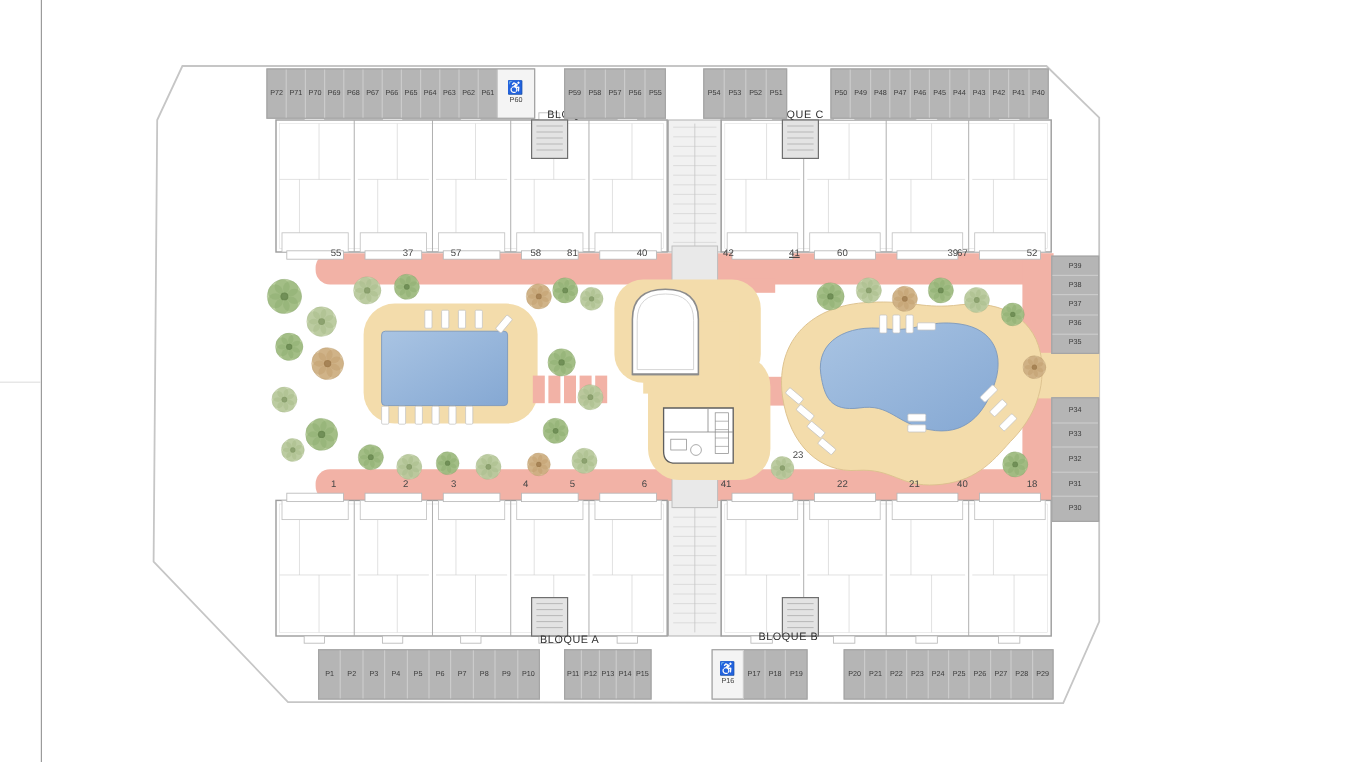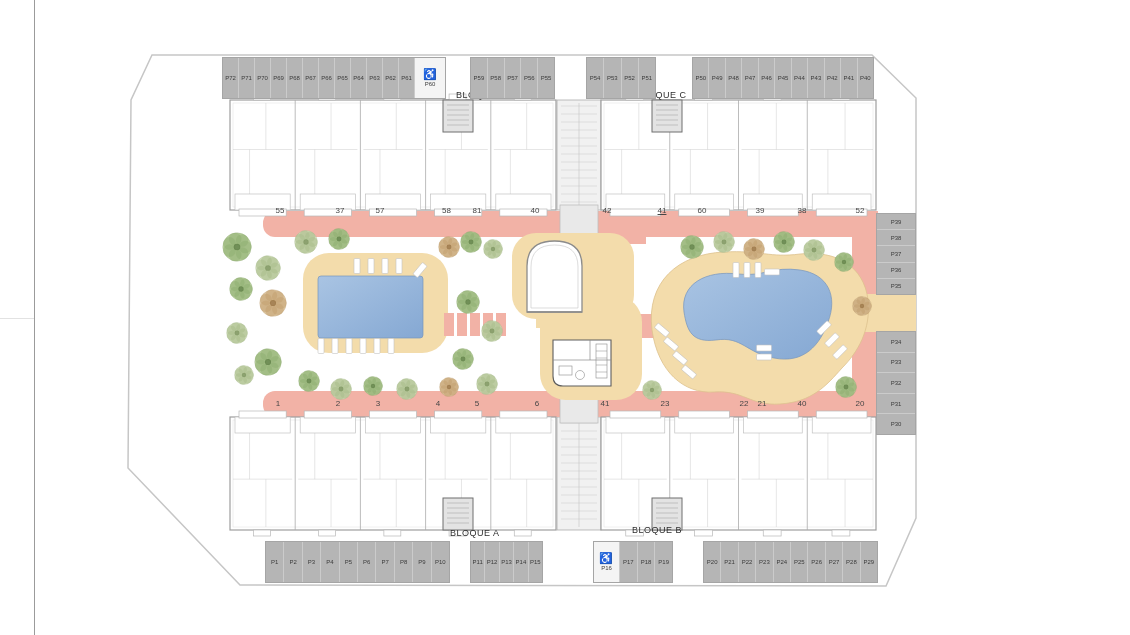--- a/index.html
+++ b/index.html
@@ -911,29 +911,29 @@
       </div>
       <div class="unum" style="left: 280px; top: 207px;">55</div>
       <div class="unum" style="left: 340px; top: 207px;">37</div>
       <div class="unum" style="left: 380px; top: 207px;">57</div>
       <div class="unum" style="left: 440px; top: 207px; text-align: right;">58</div>
       <div class="unum" style="left: 477px; top: 207px;">81</div>
       <div class="unum" style="left: 535px; top: 207px;">40</div>
       <div class="unum" style="left: 607px; top: 207px;">42</div>
       <div class="unum" style="left: 662px; top: 207px; text-decoration: underline;">41</div>
       <div class="unum" style="left: 702px; top: 207px;">60</div>
-      <div class="unum" style="left: 760px; top: 207px;">39</div>
-      <div class="unum" style="left: 802px; top: 207px;">38</div>
+      <div class="unum" style="left: 794px; top: 207px;">39</div>
+      <div class="unum" style="left: 802px; top: 207px;">67</div>
       <div class="unum" style="left: 860px; top: 207px;">52</div>
       <div class="unum" style="left: 278px; top: 400px;">1</div>
       <div class="unum" style="left: 338px; top: 400px;">2</div>
       <div class="unum" style="left: 378px; top: 400px;">3</div>
       <div class="unum" style="left: 438px; top: 400px;">4</div>
       <div class="unum" style="left: 477px; top: 400px;">5</div>
       <div class="unum" style="left: 537px; top: 400px;">6</div>
       <div class="unum" style="left: 605px; top: 400px;">41</div>
-      <div class="unum" style="left: 665px; top: 400px;">23</div>
-      <div class="unum" style="left: 744px; top: 400px;">22</div>
+      <div class="unum" style="left: 665px; top: 376px;">23</div>
+      <div class="unum" style="left: 702px; top: 400px;">22</div>
       <div class="unum" style="left: 762px; top: 400px;">21</div>
       <div class="unum" style="left: 802px; top: 400px;">40</div>
-      <div class="unum" style="left: 860px; top: 400px;">20</div>
+      <div class="unum" style="left: 860px; top: 400px;">18</div>
     </div>
 </div>
 
 </body></html>

